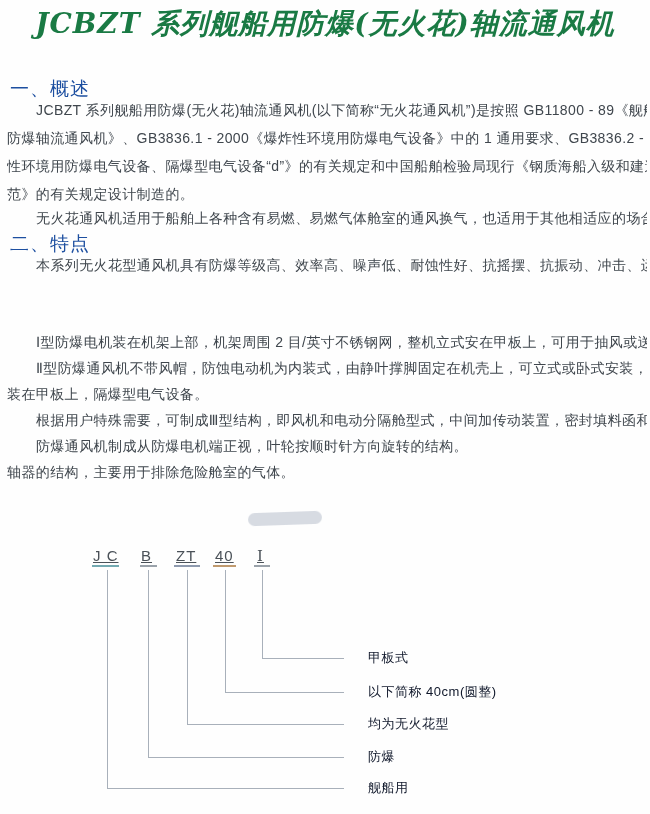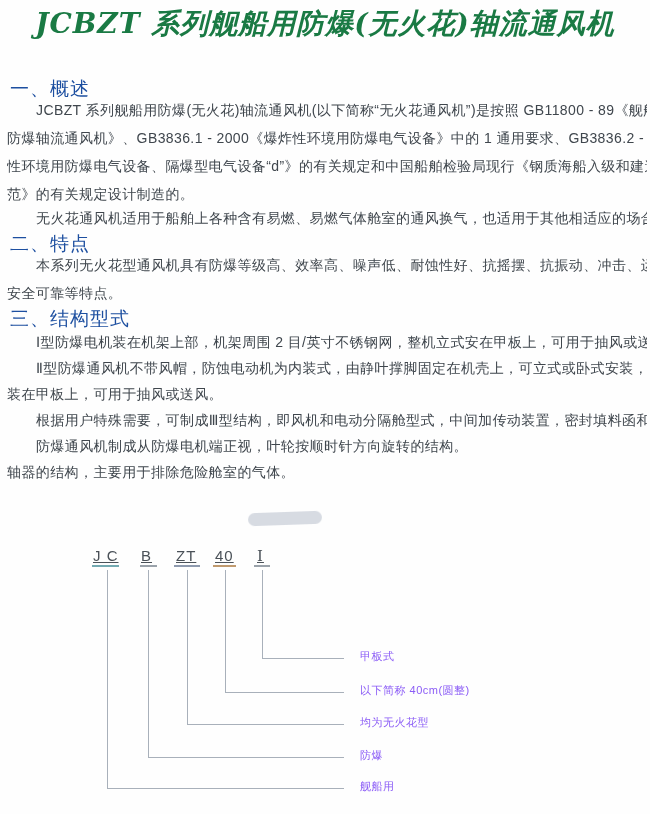--- a/index.html
+++ b/index.html
@@ -41,21 +41,21 @@
   .v-b{left:148px;height:187px}
   .v-zt{left:187px;height:154px}
   .v-40{left:225px;height:122px}
   .v-i{left:262px;height:88px}
   .hline{position:absolute;height:1px;background:#a8b0ba;}
   .hl-1{top:658px;left:262px;width:82px}
   .hl-2{top:692px;left:225px;width:119px}
   .hl-3{top:724px;left:187px;width:157px}
   .hl-4{top:757px;left:148px;width:196px}
   .hl-5{top:788px;left:107px;width:237px}
-  .diag-label{position:absolute;left:360px;font-size:11px;color:#8b5cf6;white-space:nowrap;letter-spacing:0.5px;}
+  .diag-label{position:absolute;left:368px;font-size:13px;color:#0f172a;white-space:nowrap;letter-spacing:0.5px;}
   .lb-1{top:649px}.lb-2{top:683px}.lb-3{top:715px}.lb-4{top:748px}.lb-5{top:779px}
 
   .smudge{
     position:absolute;left:248px;top:512px;width:74px;height:13px;
     background:#ced3dc;border-radius:8px;transform:rotate(-2deg);
     opacity:.8;filter:blur(0.6px);
   }
 </style>
 </head>
 <body>
@@ -71,28 +71,26 @@
     <div class="line">性环境用防爆电气设备、隔爆型电气设备“d”》的有关规定和中国船舶检验局现行《钢质海船入级和建造规</div>
     <div class="line">范》的有关规定设计制造的。</div>
   </div>
   <div class="textblock lh28 b1b">
     <div class="line indent">无火花通风机适用于船舶上各种含有易燃、易燃气体舱室的通风换气，也适用于其他相适应的场合。</div>
   </div>
 
   <div class="sec-heading h2">二、特点</div>
   <div class="textblock lh28 b2">
     <div class="line indent">本系列无火花型通风机具有防爆等级高、效率高、噪声低、耐蚀性好、抗摇摆、抗振动、冲击、运转平稳和</div>
-    <div class="line">安全可靠等特点。</div>
   </div>
 
-  <div class="sec-heading h3">三、结构型式</div>
   <div class="textblock lh26 b3">
     <div class="line indent">Ⅰ型防爆电机装在机架上部，机架周围 2 目/英寸不锈钢网，整机立式安在甲板上，可用于抽风或送风。</div>
     <div class="line indent">Ⅱ型防爆通风机不带风帽，防蚀电动机为内装式，由静叶撑脚固定在机壳上，可立式或卧式安装，也可安</div>
-    <div class="line">装在甲板上，可用于抽风或送风。</div>
+    <div class="line">装在甲板上，隔爆型电气设备。</div>
     <div class="line indent">根据用户特殊需要，可制成Ⅲ型结构，即风机和电动分隔舱型式，中间加传动装置，密封填料函和挠性联</div>
     <div class="line indent">防爆通风机制成从防爆电机端正视，叶轮按顺时针方向旋转的结构。</div>
     <div class="line">轴器的结构，主要用于排除危险舱室的气体。</div>
   </div>
 
   <div class="smudge"></div>
 
   <div>
     <span class="code-part cp-jc">J C</span>
     <span class="code-part cp-b">B</span>

